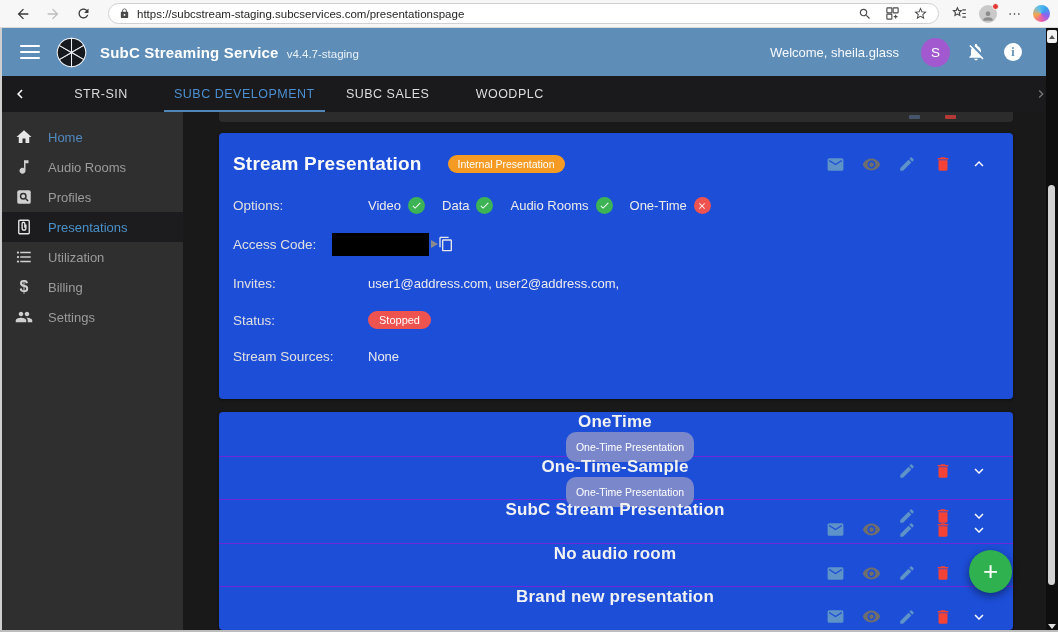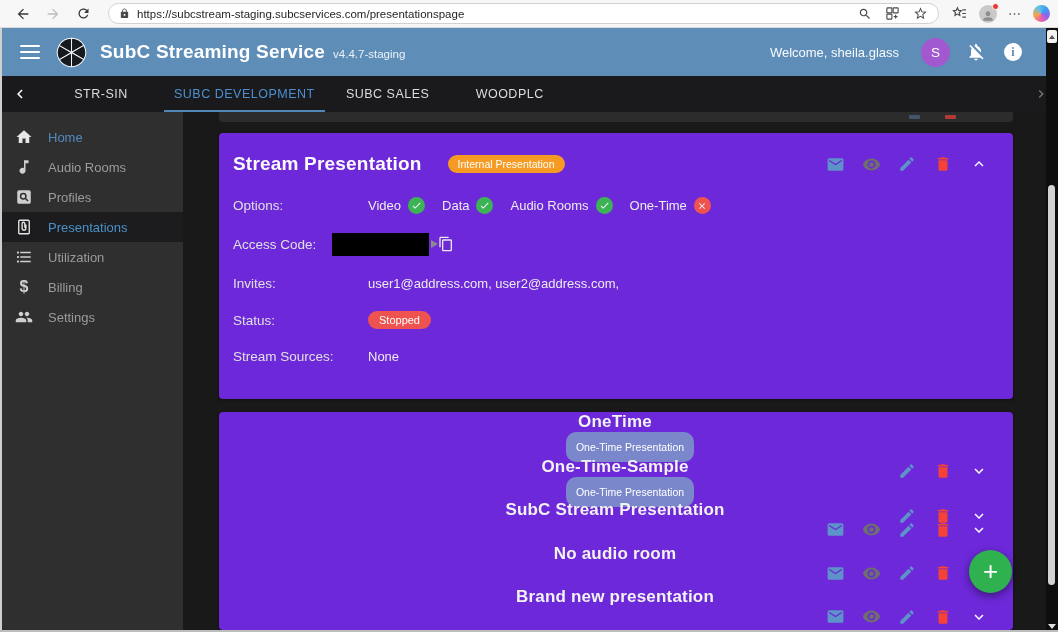--- a/index.html
+++ b/index.html
@@ -34,21 +34,21 @@
   .copilot { background: conic-gradient(from 40deg, #37a3ec, #8a63f3, #ec5fa4, #f8a44c, #64c3e8, #37a3ec); }
   .dots { font-size: 13px; color: #4a4a4a; letter-spacing: 1px; }
 
   
   .app-header {
     height: 48px; background: #5e8eb8; display: flex; align-items: center;
   }
   .hamburger { margin-left: 20px; width: 20px; height: 14px; display: flex; flex-direction: column; justify-content: space-between; cursor: pointer; }
   .hamburger span { height: 2.4px; background: #ffffff; border-radius: 1px; }
   .logo { margin-left: 16px; width: 31px; height: 31px; }
-  .app-title { margin-left: 13px; font-size: 19px; font-weight: bold; color: #ffffff; letter-spacing: .2px; }
+  .app-title { margin-left: 13px; font-size: 15px; font-weight: bold; color: #ffffff; letter-spacing: .2px; }
   .app-version { margin-left: 8px; font-size: 11.5px; color: #eaf1f7; align-self: center; padding-top: 4px; }
   .header-spacer { flex: 1; }
   .welcome { font-size: 13px; color: #f7f9fb; }
   .avatar {
     width: 29px; height: 29px; border-radius: 50%; background: #a259cf;
     color: #fff; font-size: 13.5px; display: flex; align-items: center; justify-content: center;
     margin-left: 22px;
   }
   .hdr-icon { margin-left: 15px; width: 22px; height: 22px; display: flex; align-items: center; justify-content: center; }
   .info-circle { width: 18px; height: 18px; border-radius: 50%; background: #ffffff; color: #5e8eb8; font-size: 12px; font-weight: bold; display: flex; align-items: center; justify-content: center; font-family: "Liberation Serif", serif; }
@@ -71,21 +71,21 @@
   .body-row { display: flex; height: 608px; }
   .sidebar { width: 183px; background: #2f2f2f; padding-top: 10px; flex: none; }
   .side-item { height: 30px; display: flex; align-items: center; padding-left: 15px; gap: 15px; cursor: pointer; }
   .side-item .lbl { font-size: 13px; color: #9b9b9b; }
   .side-item.link .lbl { color: #5289c0; }
   .side-item.selected { background: #1c1c1e; }
   .side-item.selected .lbl { color: #4a90c8; }
   .side-icon { width: 18px; height: 18px; }
 
   .content { flex: 1; position: relative; background: #191919; padding-left: 36px; }
-  .card { width: 794px; background: #6d28d9; border-radius: 4px; box-shadow: 0 1px 3px rgba(0,0,0,.45); }
+  .card { width: 794px; background: #1d4ed8; border-radius: 4px; box-shadow: 0 1px 3px rgba(0,0,0,.45); }
 
   .partial-strip { width: 794px; height: 10px; background: #2c2c2c; border-radius: 0 0 4px 4px; position: relative; overflow: hidden; }
   .sliver { position: absolute; bottom: 3px; width: 11px; height: 4px; border-radius: 1px; }
   .sliver.red { right: 57px; background: #b33a34; }
   .sliver.dark { right: 93px; background: #44546a; }
 
   
   .pres-card { margin-top: 11px; padding: 12px 0 24px; }
   .pres-head { display: flex; align-items: center; height: 38px; padding: 0 16px 0 14px; margin-bottom: 4px; }
   .pres-title { font-size: 19px; font-weight: bold; color: #fafafa; letter-spacing: .2px; }

